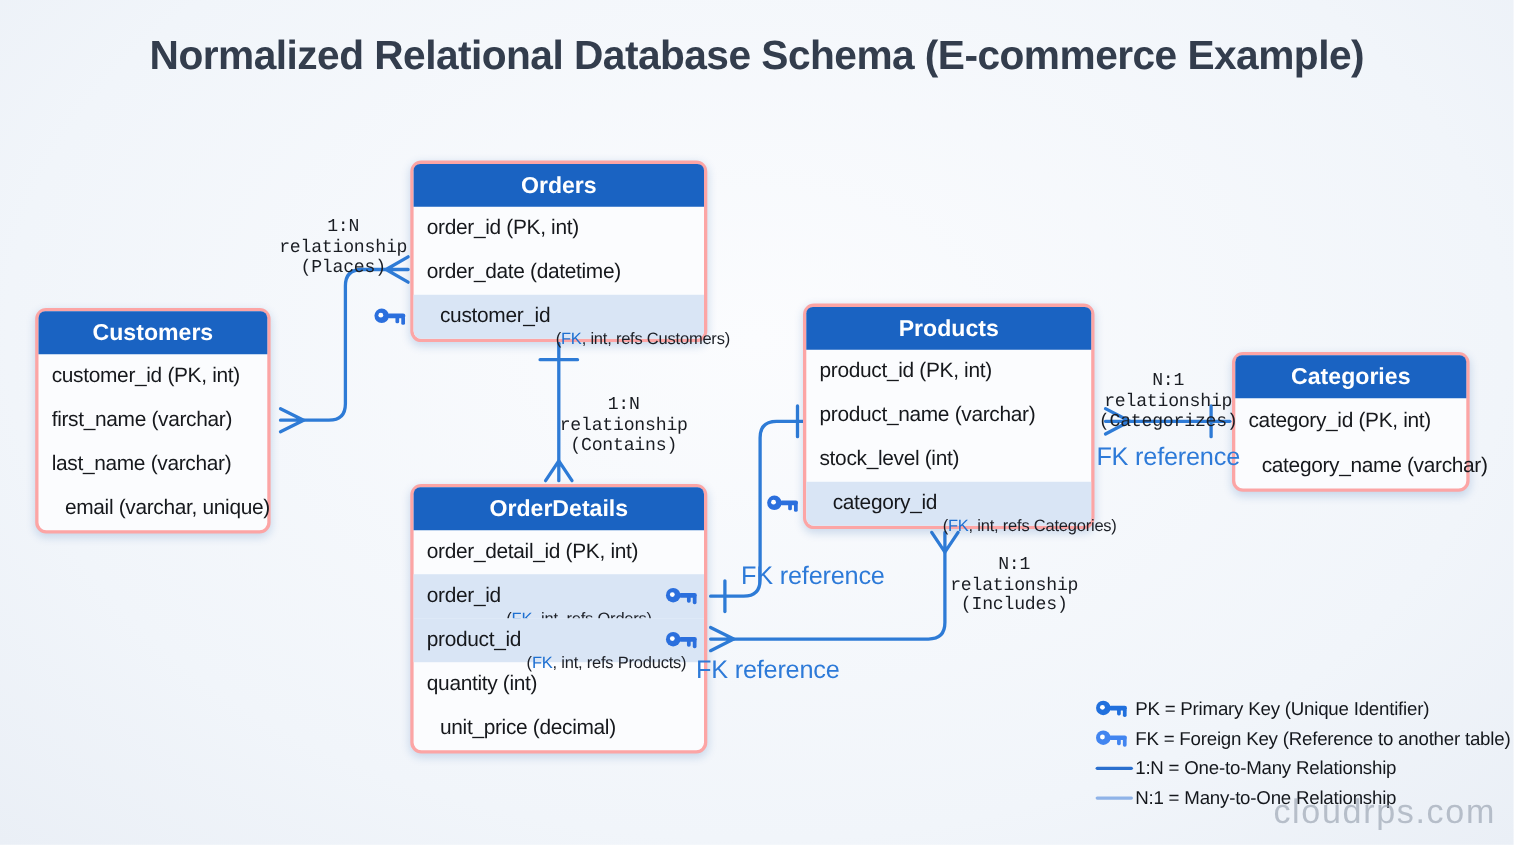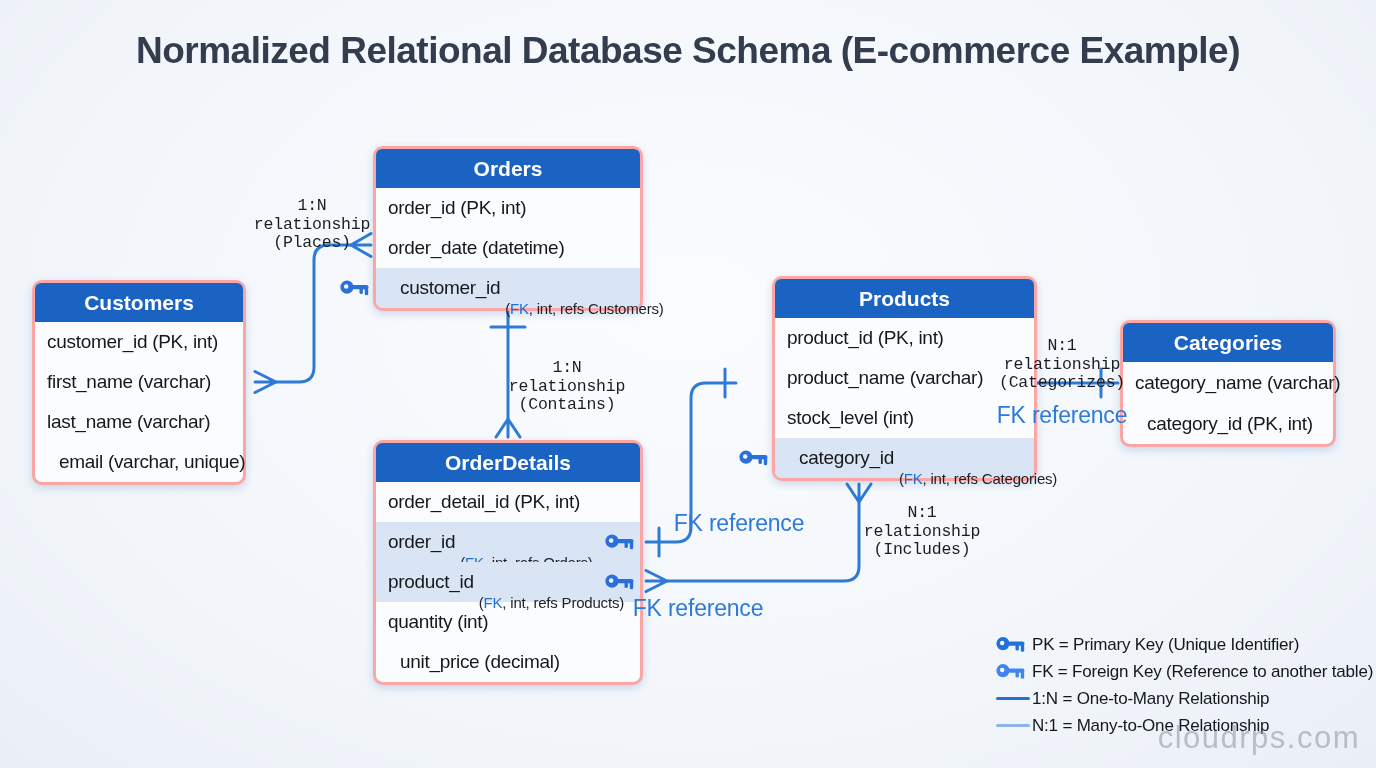--- a/index.html
+++ b/index.html
@@ -159,21 +159,21 @@
       </div>
       <div class="t-row">
         <span>quantity (int)</span>
       </div>
       <div class="t-row">
         <span>unit_price (decimal)</span>
       </div>
     </div>
 </div>
 
-<div class="table" id="t-products" style="left:772px;top:276px;width:259px;">
+<div class="table" id="t-products" style="left:730px;top:276px;width:259px;">
   <div class="t-header">Products</div>
   <div class="t-body">
       <div class="t-row">
         <span>product_id (PK, int)</span>
       </div>
       <div class="t-row">
         <span>product_name (varchar)</span>
       </div>
       <div class="t-row">
         <span>stock_level (int)</span>
@@ -189,24 +189,24 @@
     <rect x="24.8" y="8.2" width="3.4" height="7.6" rx="1.5" fill="currentColor"></rect>
   </svg>
       </div>
     </div>
 </div>
 
 <div class="table" id="t-categories" style="left:1120px;top:320px;width:210px;">
   <div class="t-header">Categories</div>
   <div class="t-body">
       <div class="t-row">
+        <span>category_id (PK, int)</span>
+      </div>
+      <div class="t-row">
         <span>category_name (varchar)</span>
-      </div>
-      <div class="t-row">
-        <span>category_id (PK, int)</span>
       </div>
     </div>
 </div>
 
 <div class="rel-label" style="left:237px;top:197px;width:150px;">
   <div>1:N relationship</div>
   <div>(Places)</div>
 </div>
 <div class="rel-label" style="left:492px;top:359px;width:150px;">
   <div>1:N relationship</div>

